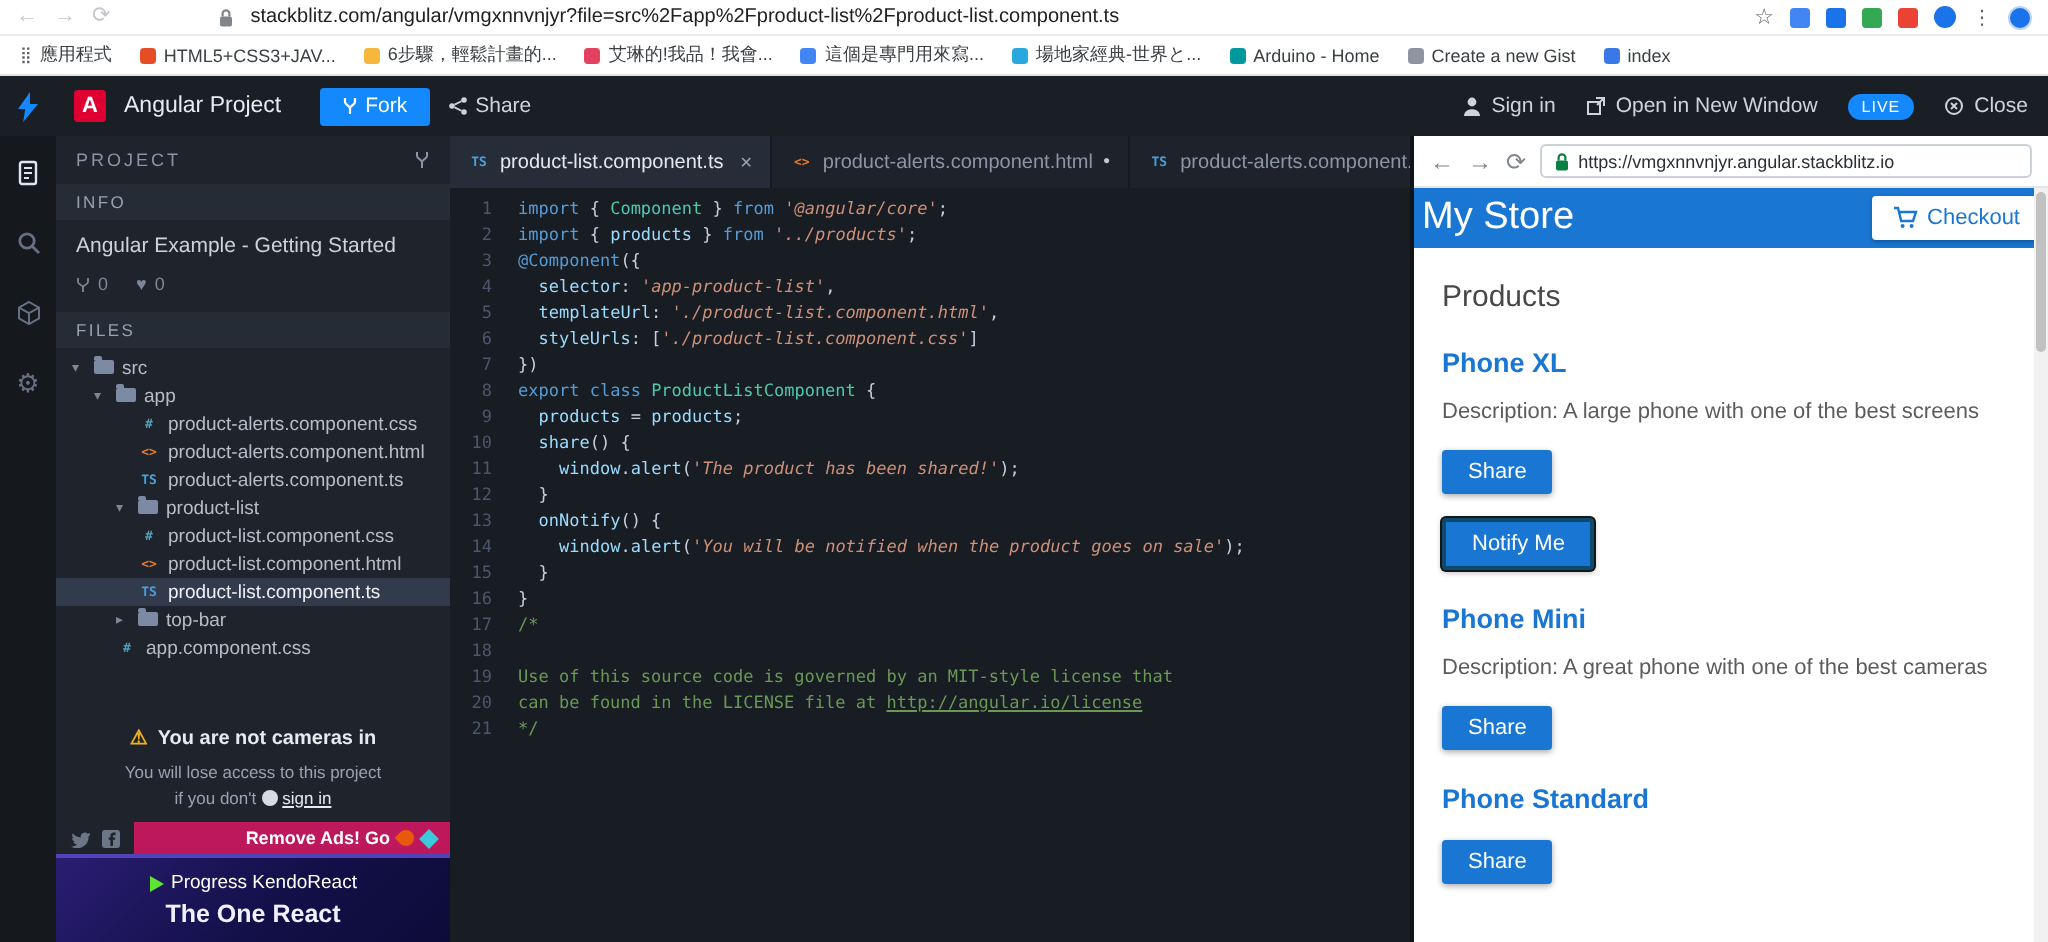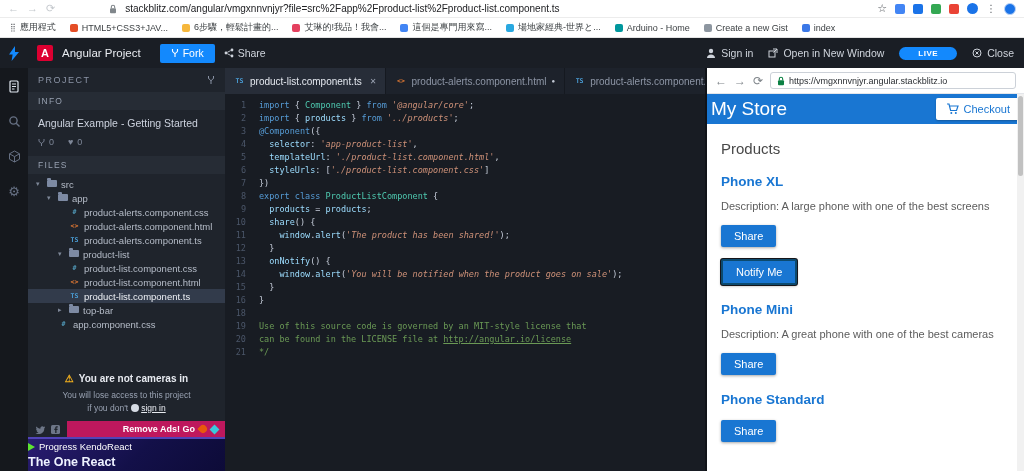--- a/index.html
+++ b/index.html
@@ -24,21 +24,21 @@
 
 
 .sbh{height:30px;background:#1a1e25;display:flex;align-items:center;gap:9px;padding-right:10px;}
 .sbh-bolt{width:28px;display:flex;justify-content:center;flex:none;}
 .ng-logo{width:16px;height:16px;background:#dd0031;border-radius:2px;color:#fff;font-size:11px;font-weight:bold;display:flex;align-items:center;justify-content:center;flex:none;}
 .proj-name{font-size:11.5px;color:#e8ebf0;}
 .btn-fork{height:19px;background:#1389fd;border:none;border-radius:2px;color:#fff;font-size:10.5px;display:flex;align-items:center;gap:4px;padding:0 11px;margin-left:10px;cursor:pointer;}
 .btn-share-hdr{background:none;border:none;color:#cfd4dc;font-size:10.5px;display:flex;align-items:center;gap:4px;cursor:pointer;}
 .sbh-right{margin-left:auto;display:flex;align-items:center;gap:15px;font-size:10.5px;color:#cfd4dc;}
 .sbh-item{display:flex;align-items:center;gap:5px;cursor:pointer;}
-.live{background:#1389fd;color:#fff;font-size:8px;font-weight:bold;padding:2px 19px;border-radius:8px;letter-spacing:.5px;}
+.live{background:#1389fd;color:#fff;font-size:8px;font-weight:normal;padding:2px 7px;border-radius:8px;letter-spacing:.5px;}
 
 
 .main{display:flex;height:403px;}
 .activity{width:28px;background:#15181d;display:flex;flex-direction:column;align-items:center;padding-top:12px;gap:20px;flex:none;}
 .act-ic{color:#667083;font-size:13px;line-height:1;cursor:pointer;}
 .act-ic.active{color:#e0e6ef;}
 
 
 .sidebar{width:197px;background:#1f242c;display:flex;flex-direction:column;flex:none;overflow:hidden;}
 .panel-head{height:24px;display:flex;align-items:center;justify-content:space-between;padding:0 10px;font-size:9px;letter-spacing:1.5px;color:#8b94a6;flex:none;}
@@ -61,21 +61,21 @@
 .warn-title{font-size:10px;font-weight:bold;color:#e7eaf0;display:flex;align-items:center;justify-content:center;gap:5px;}
 .warn-ic{color:#f2b01e;font-size:10px;}
 .warn-text{font-size:8.5px;color:#99a2b2;margin-top:5px;line-height:1.5;}
 .signin-link{color:#e7eaf0;text-decoration:underline;cursor:pointer;}
 .gh-ic{display:inline-block;width:8px;height:8px;border-radius:50%;background:#d6dbe4;vertical-align:-1px;margin:0 2px 0 3px;}
 .sb-footer{height:16px;display:flex;align-items:center;flex:none;}
 .social{display:flex;gap:6px;padding:0 7px;align-items:center;}
 .removeads{flex:1;height:16px;background:#be185d;color:#fff;font-size:9px;font-weight:bold;display:flex;align-items:center;justify-content:flex-end;gap:4px;padding:0 7px;cursor:pointer;}
 .rocket{width:8px;height:8px;background:#e8590c;border-radius:50% 50% 50% 0;transform:rotate(45deg);flex:none;}
 .gem{width:7px;height:7px;background:#3bc9db;transform:rotate(45deg);flex:none;}
-.ad{height:34px;background:linear-gradient(135deg,#2a1d72 0%,#131049 55%,#0d0b38 100%);display:flex;flex-direction:column;align-items:flex-start;justify-content:center;gap:3px;border-top:2px solid #5144b8;flex:none;cursor:pointer;}
+.ad{height:44px;background:linear-gradient(135deg,#2a1d72 0%,#131049 55%,#0d0b38 100%);display:flex;flex-direction:column;align-items:center;justify-content:center;gap:3px;border-top:2px solid #5144b8;flex:none;cursor:pointer;}
 .ad-brand{display:flex;align-items:center;gap:4px;color:#fff;font-size:9.5px;}
 .ad-play{width:0;height:0;border-left:7px solid #5ee432;border-top:4px solid transparent;border-bottom:4px solid transparent;}
 .ad-tagline{color:#eef2ff;font-size:12.5px;font-weight:bold;}
 
 
 .editor{flex:1;background:#181c23;display:flex;flex-direction:column;min-width:0;}
 .tabbar{height:26px;background:#1d222b;display:flex;align-items:stretch;flex:none;}
 .tabs{display:flex;}
 .tab{display:flex;align-items:center;gap:5px;padding:0 9px;font-size:10px;color:#8d95a5;border-right:1px solid #151920;cursor:pointer;white-space:nowrap;}
 .tab.active{background:#272d38;color:#e4e8ef;}
@@ -446,20 +446,24 @@
         </div>
         <div class="code-line">
           <span class="ln">15</span>
           <span class="lt">  }</span>
         </div>
         <div class="code-line">
           <span class="ln">16</span>
           <span class="lt">}</span>
         </div>
         <div class="code-line">
+          <span class="ln">17</span>
+          <span class="lt"><span class="tok-com">/*</span></span>
+        </div>
+        <div class="code-line">
           <span class="ln">18</span>
         </div>
         <div class="code-line">
           <span class="ln">19</span>
           <span class="lt"><span class="tok-com">Use of this source code is governed by an MIT-style license that</span></span>
         </div>
         <div class="code-line">
           <span class="ln">20</span>
           <span class="lt"><span class="tok-com">can be found in the LICENSE file at <span class="tok-link">http://angular.io/license</span></span></span>
         </div>

